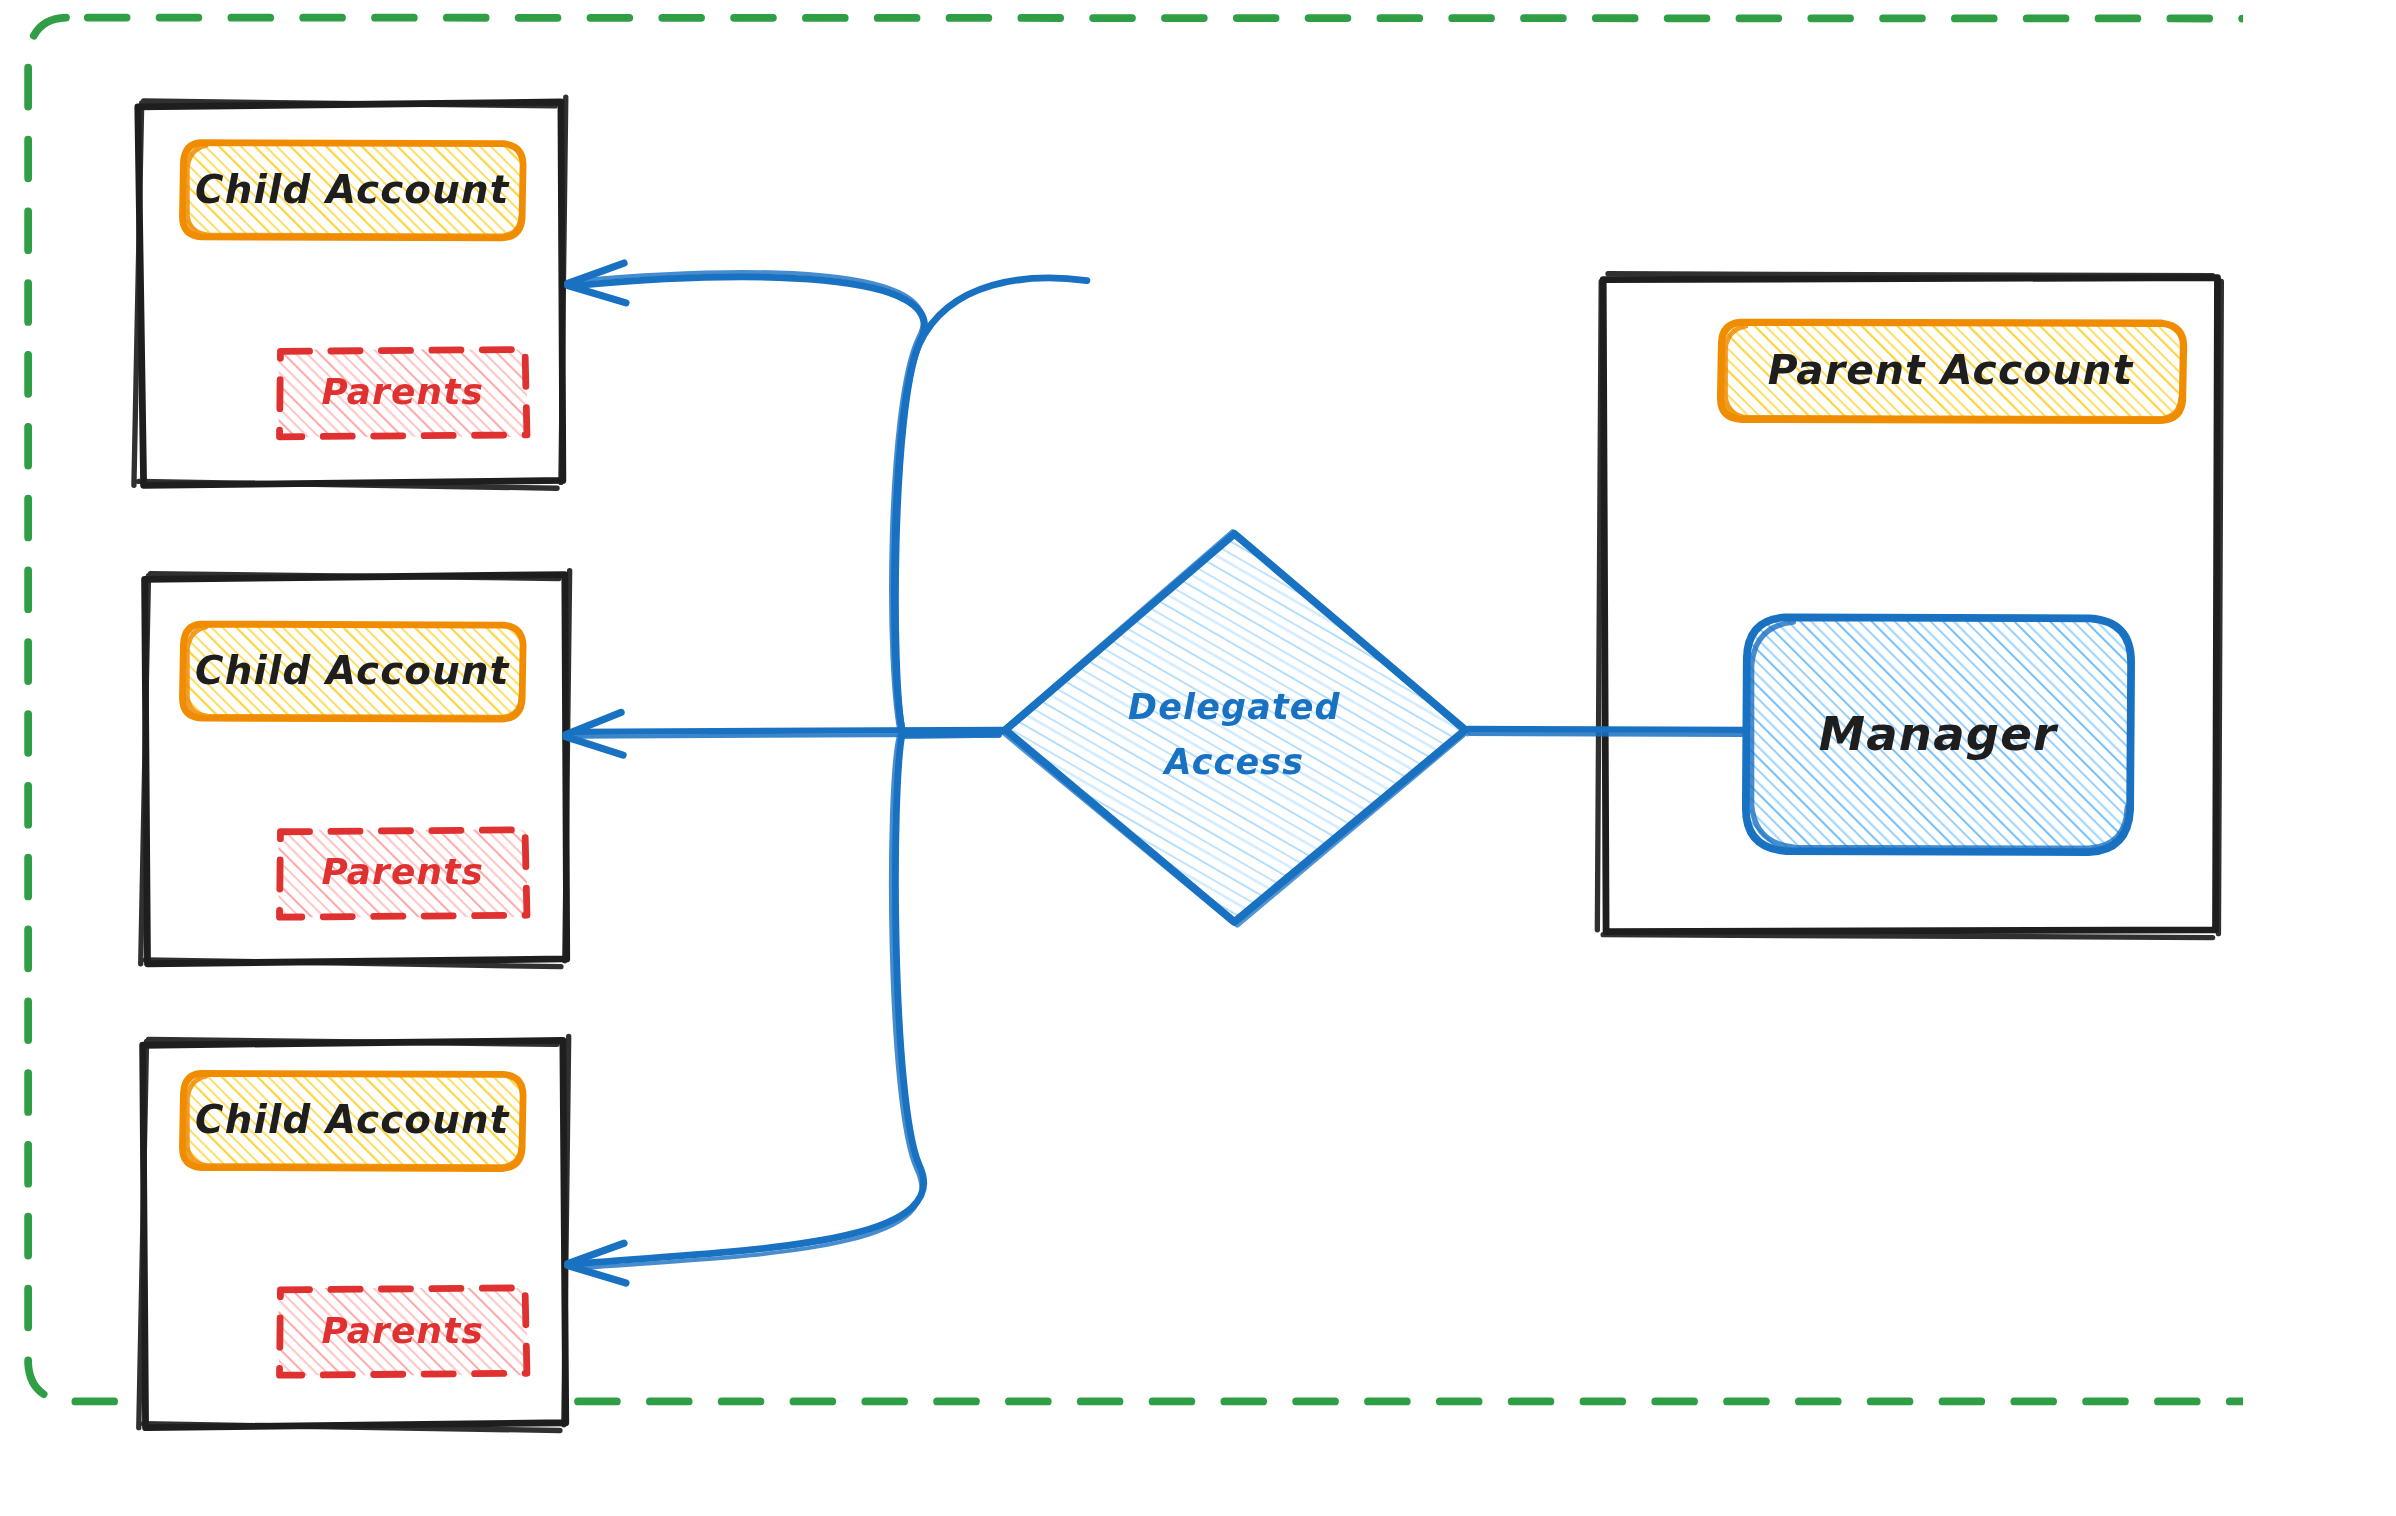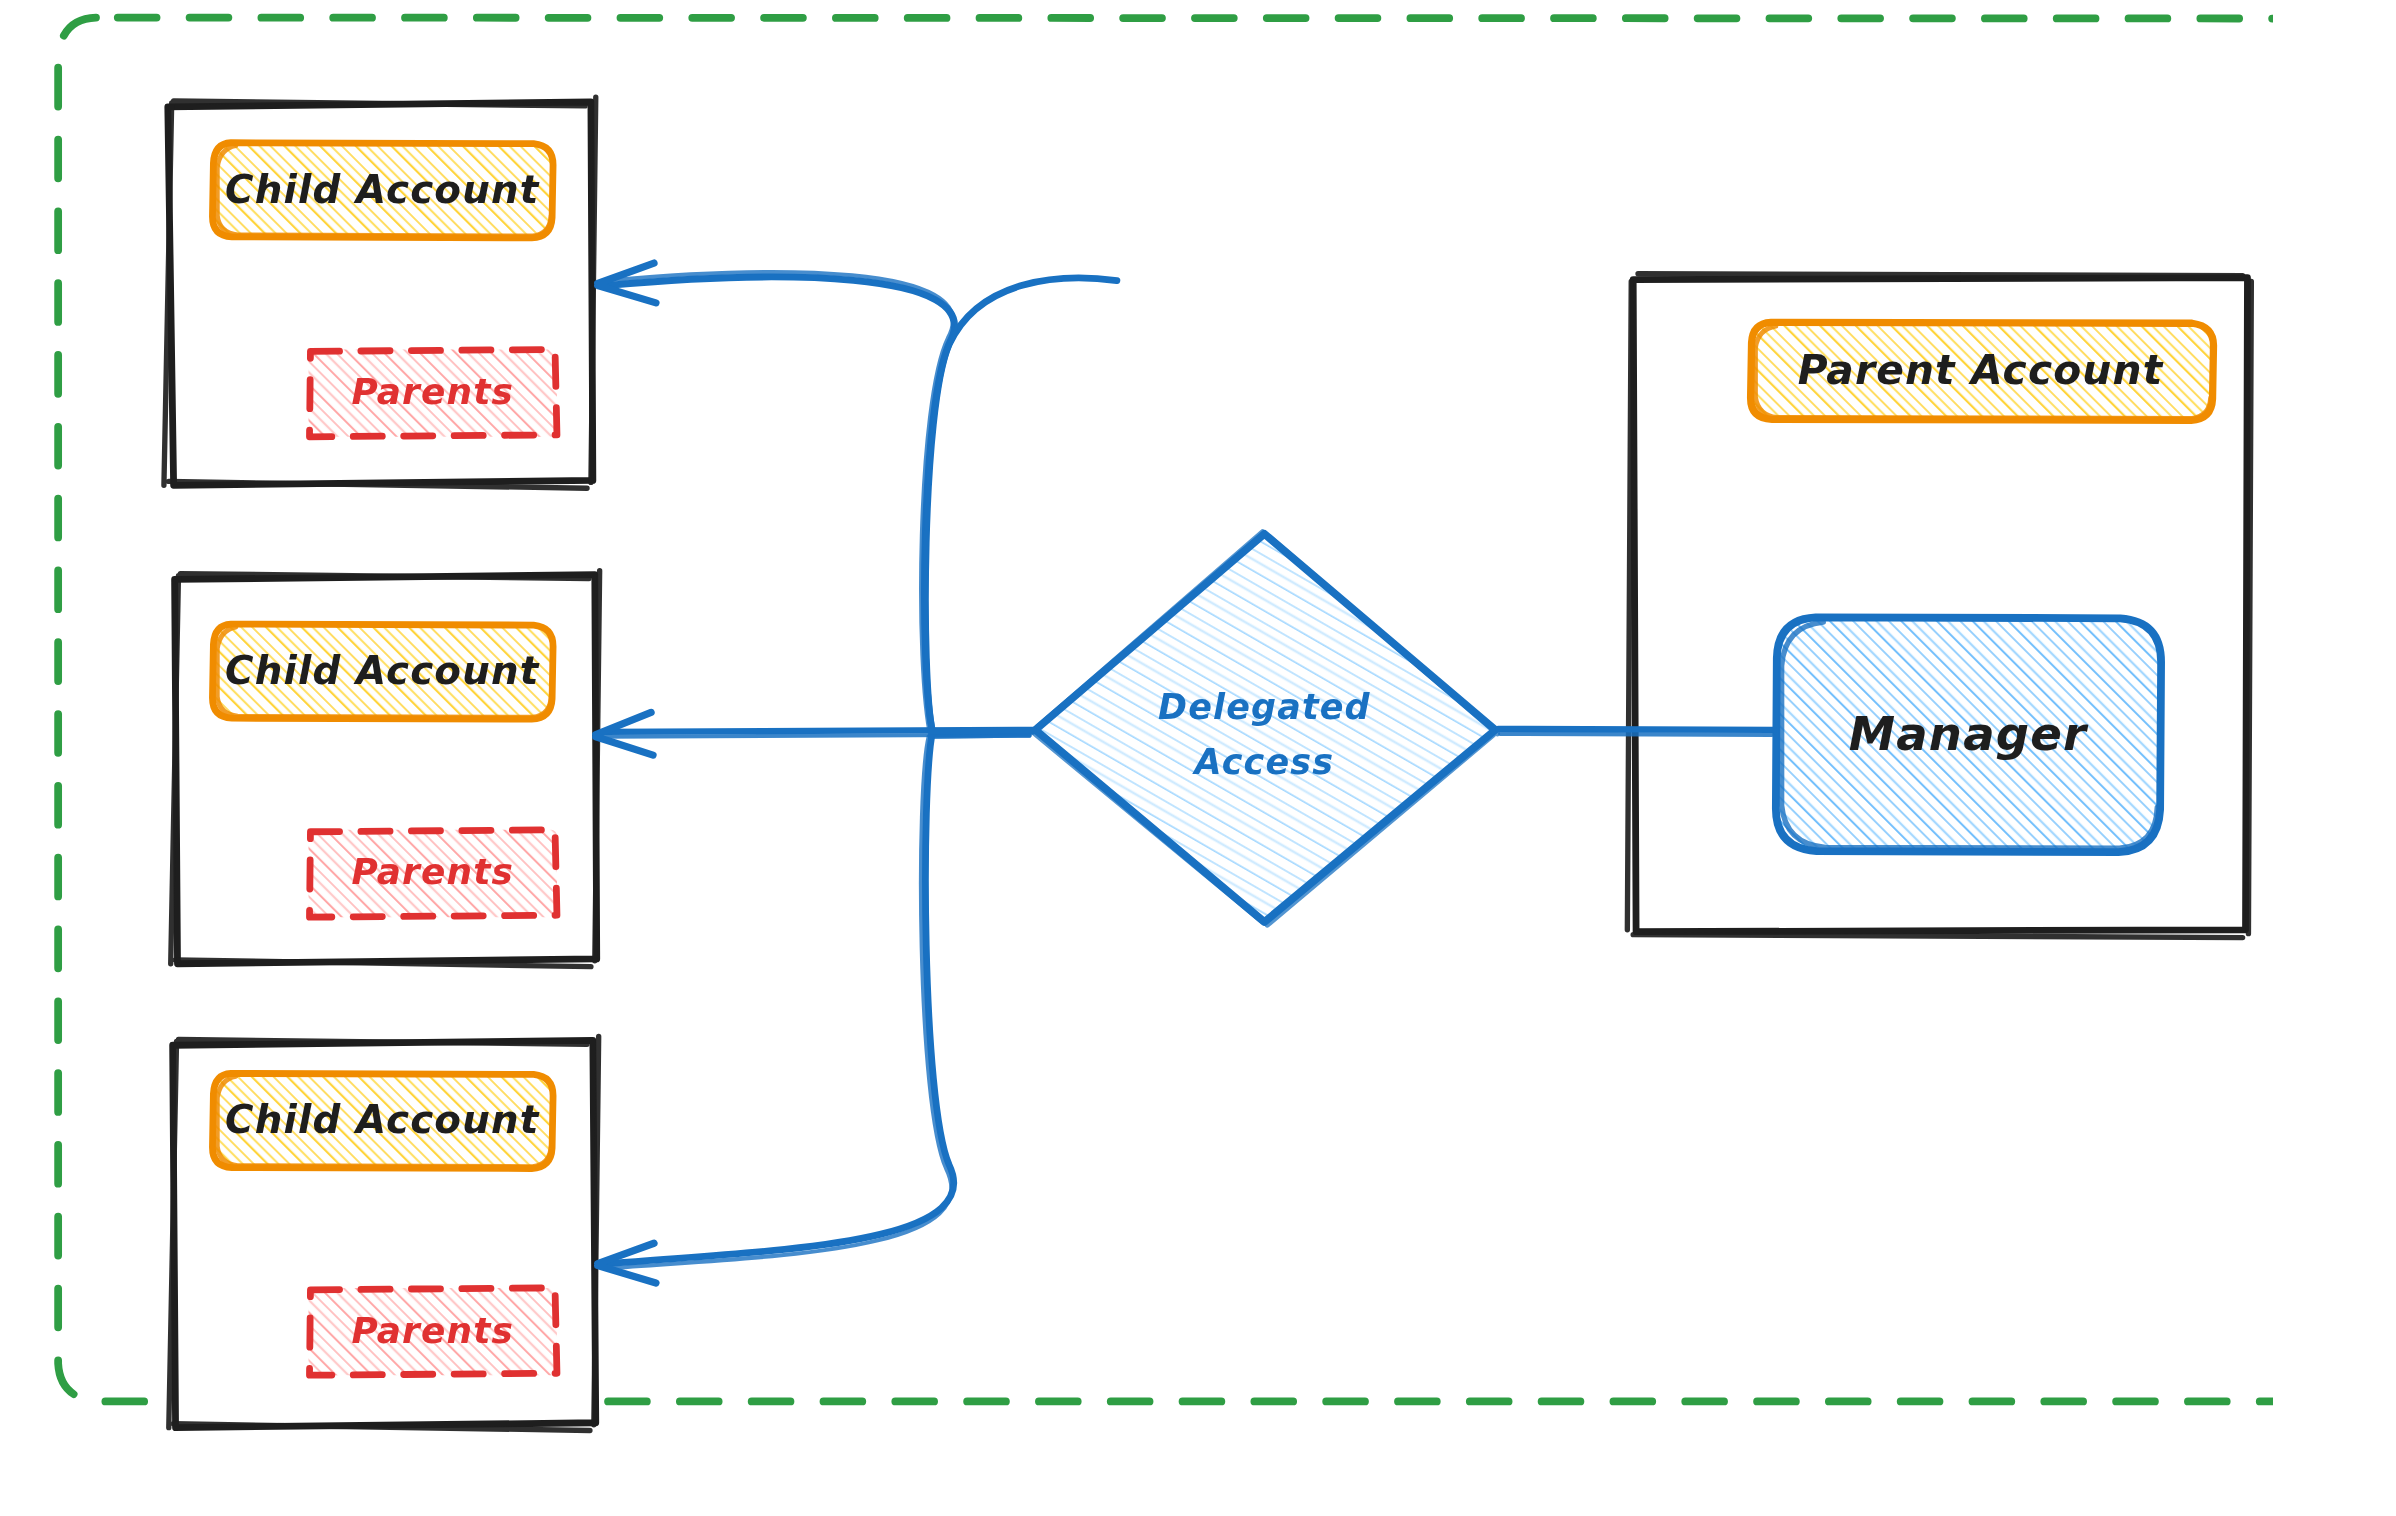--- a/index.html
+++ b/index.html
@@ -10,21 +10,20 @@
   }
   body {
     font-family: "DejaVu Sans", sans-serif;
   }
   #stage {
     position: relative;
     width: 2243px;
     height: 1517px;
     background: #ffffff;
     overflow: hidden;
-    margin-left: 30px;
   }
   #canvas {
     position: absolute;
     top: 0;
     left: 0;
     width: 2397px;
     height: 1517px;
   }
   text.lbl {
     font-family: "DejaVu Sans", sans-serif;

